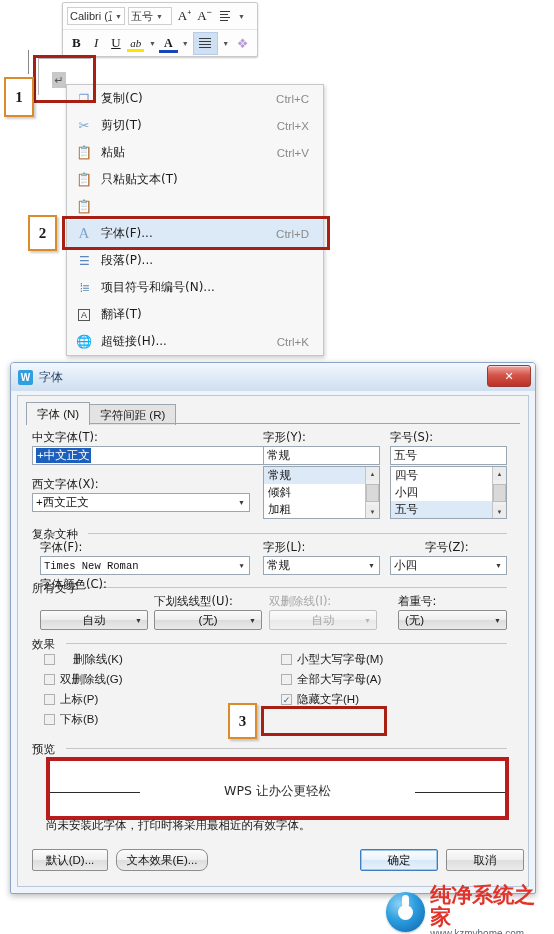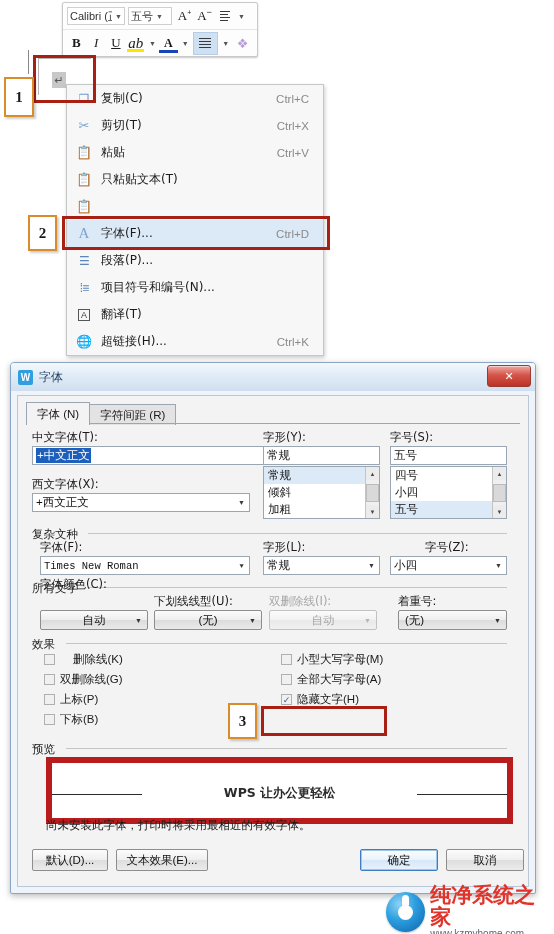--- a/index.html
+++ b/index.html
@@ -33,21 +33,21 @@
   .mt-btn {
     width: 19px; height: 19px; display:flex; align-items:center; justify-content:center;
     font-size: 12px; color:#1a1a1a; margin-right:1px; position:relative;
   }
   .mt-btn.sup { font-size: 13px; }
   .sup-plus { font-size:7px; position:relative; top:-4px; left:0px; }
   .sup-minus { font-size:9px; position:relative; top:-4px; left:0px; }
   .mt-b { font-weight:bold; font-family:"Liberation Serif", serif; font-size:13px; }
   .mt-i { font-style:italic; font-family:"Liberation Serif", serif; font-size:13px; }
   .mt-u { text-decoration: underline; font-family:"Liberation Serif", serif; font-size:13px; }
-  .mt-hl { position:relative; font-family:"Liberation Serif", serif; font-size:15px; font-style:italic;text-align:center;}
+  .mt-hl { position:relative; font-family:"Liberation Serif", serif; font-size:11px; font-style:italic;text-align:center;}
   .mt-hl::after { content:""; position:absolute; left:1px; right:1px; bottom:1px; height:3px; background:#ffe400; }
   .mt-fc { position:relative; font-weight:bold; font-family:"Liberation Serif", serif; font-size:12px; }
   .mt-fc::after { content:""; position:absolute; left:0px; right:0px; bottom:0px; height:3px; background:#1645b8; }
   .mt-lines { display:flex; flex-direction:column; justify-content:center; gap:1.5px; width:12px; }
   .mt-lines i { display:block; height:1.5px; background:#3a3a3a; }
   .mt-align-box { background:#cfe0f2; border:1px solid #b7cde6; padding:1px 2px; }
   .mt-brush { color:#b99cd8; font-size:13px; }
 
   
   .doc-cell {
@@ -183,21 +183,21 @@
   .group-line { position:absolute; height:1px; background:#c6c6c6; }
   .group-lbl { position:absolute; font-size:11.5px; color:#1a1a1a; background:#f3f3f3; padding-right:4px; }
 
   .chk { position:absolute; display:flex; align-items:center; font-size:11.5px; color:#1a1a1a; }
   .chkbox {
     width:11px; height:11px; border:1px solid #b0b0b0; background:#f0f0f0;
     margin-right:5px; display:flex; align-items:center; justify-content:center;
     font-size:9px; color:#3a5a8a; box-sizing:border-box;
   }
 
-  .preview-box { position:absolute; border:6px solid #b91c1c; background:#fff;font-weight:bold; }
+  .preview-box { position:absolute; border:4px solid #b91c1c; background:#fff; }
   .preview-txt {
     position:absolute; width:100%; text-align:center; font-size:12.5px; color:#2b2b2b;
     font-family:"DejaVu Sans","Liberation Sans",sans-serif;
   }
   .preview-rule { position:absolute; height:1px; background:#2b2b2b; }
   .preview-note { position:absolute; font-size:11.5px; color:#1a1a1a; }
 
   .dlgbtn {
     position:absolute; height:22px; box-sizing:border-box;
     border:1px solid #8d8d8d; border-radius:2px;
@@ -514,21 +514,21 @@
         <div class="group-line" style="left:40px;top:324px;width:441px;"></div>
 
         <div class="preview-box" style="left:20px;top:333px;width:455px;height:55px;">
           <div class="preview-rule" style="left:0px;top:31px;width:90px;"></div>
           <div class="preview-rule" style="right:0px;top:31px;width:90px;"></div>
           <div class="preview-txt" style="top:22px;">WPS 让办公更轻松</div>
         </div>
         <div class="preview-note" style="left:20px;top:394px;">尚未安装此字体，打印时将采用最相近的有效字体。</div>
 
         <div class="dlgbtn" style="left:6px;top:425px;width:76px;">默认(D)...</div>
-        <div class="dlgbtn" style="left:90px;top:425px;width:92px;">文本效果(E)...</div>
+        <div class="dlgbtn" style="left:90px;top:425px;width:92px;border-radius:8px;">文本效果(E)...</div>
         <div class="dlgbtn primary" style="left:334px;top:425px;width:78px;">确定</div>
         <div class="dlgbtn" style="left:420px;top:425px;width:78px;">取消</div>
       </div>
     </div>
   </div>
 
   <div class="redbox" style="left:261px; top:706px; width:120px; height:24px;"></div>
   <div class="marker" style="left:228px; top:703px; width:25px; height:32px;">
     <span>3</span>
   </div>

